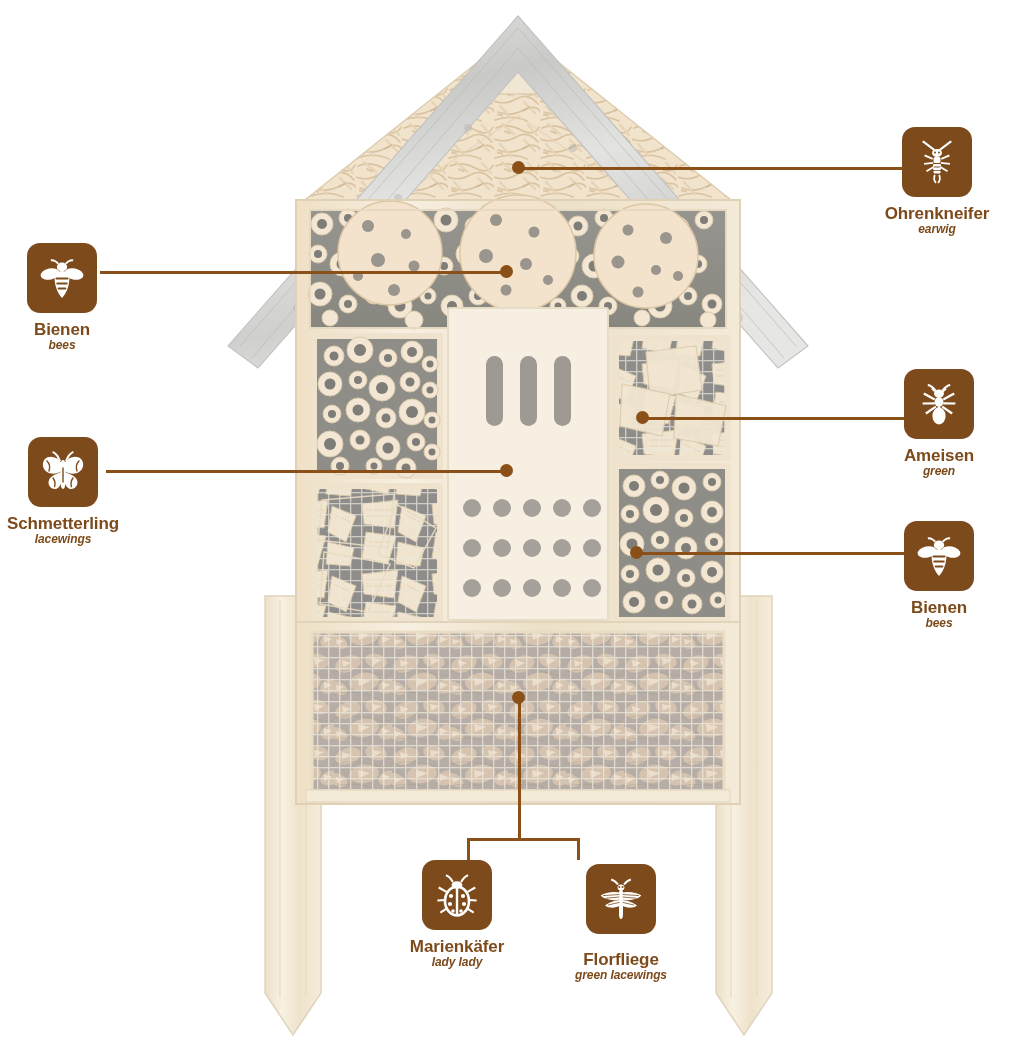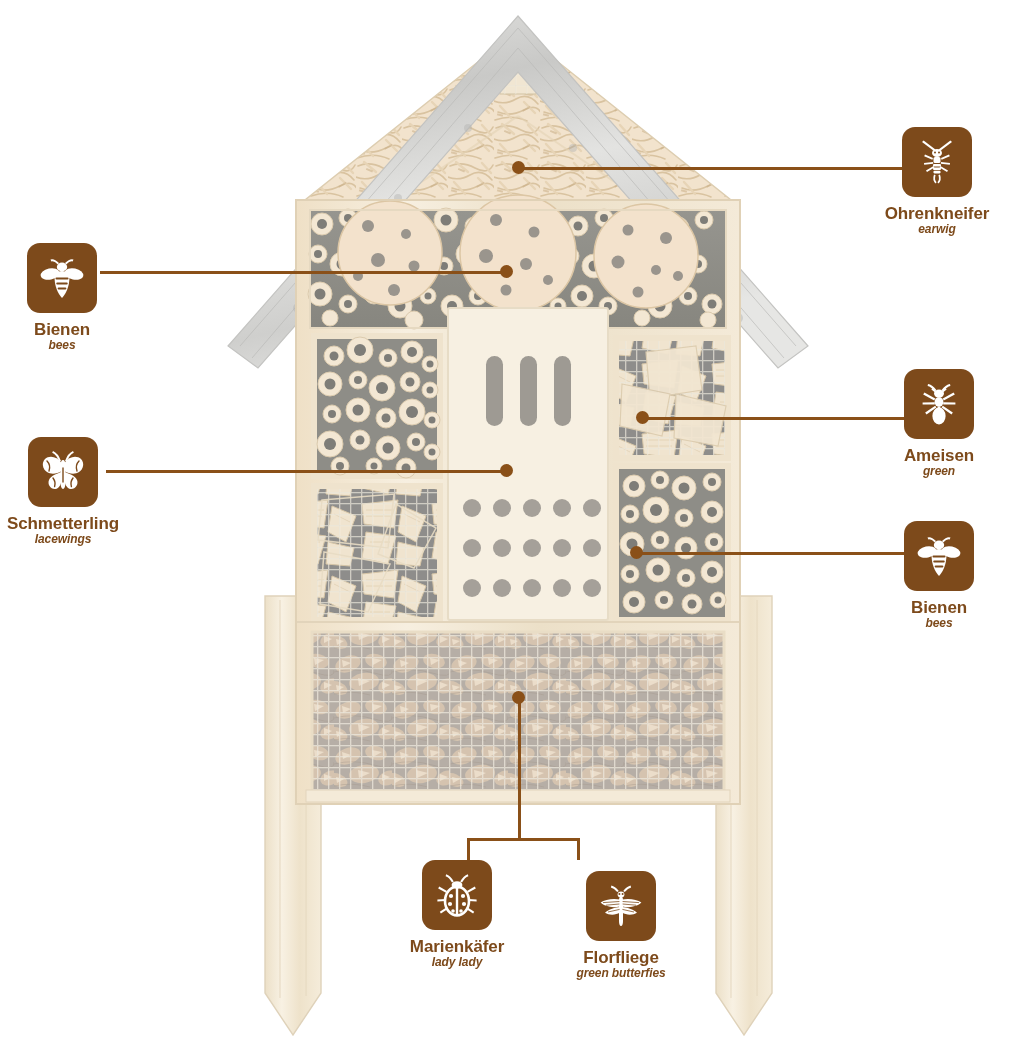--- a/index.html
+++ b/index.html
@@ -745,21 +745,21 @@
               <circle cx="27" cy="39" r="1.8"></circle>
           </g>
         </svg>
       </div>
       <div class="callout-text">
         <div class="lbl-de">Marienkäfer</div>
         <div class="lbl-en">lady lady</div>
       </div>
     </div>
 
-    <div class="callout" style="position:relative; left:0; top:11px; width:150px;">
+    <div class="callout" style="position:relative; left:0; top:4px; width:150px;gap:9px;">
       <div class="icon-tile">
         <svg width="46" height="46" viewBox="0 0 46 46">
           <g fill="#ffffff">
 
             <path d="M20.8 8 Q17 3.4 13.4 2.6 L12.9 4.4 Q16 5.2 19.2 9 Z"></path>
             <path d="M25.2 8 Q29 3.4 32.6 2.6 L33.1 4.4 Q30 5.2 26.8 9 Z"></path>
 
             <ellipse cx="23" cy="11.4" rx="3.4" ry="2.9"></ellipse>
             <circle cx="21.4" cy="11" r="1" fill="#7d4a1b"></circle>
             <circle cx="24.6" cy="11" r="1" fill="#7d4a1b"></circle>
@@ -778,19 +778,19 @@
               <path d="M21.4 21 L8 22.2"></path>
             <path d="M24.6 18.5 L41 19.6"></path>
               <path d="M24.6 21 L38 22.2"></path>
             <path d="M21.6 26.4 L10 29"></path>
               <path d="M24.4 26.4 L36 29"></path>
           </g>
         </svg>
       </div>
       <div class="callout-text">
         <div class="lbl-de">Florfliege</div>
-        <div class="lbl-en">green butterfies</div>
+        <div class="lbl-en">green lacewings</div>
       </div>
     </div>
 
   </div>
 
 </div>
 
 </body></html>

